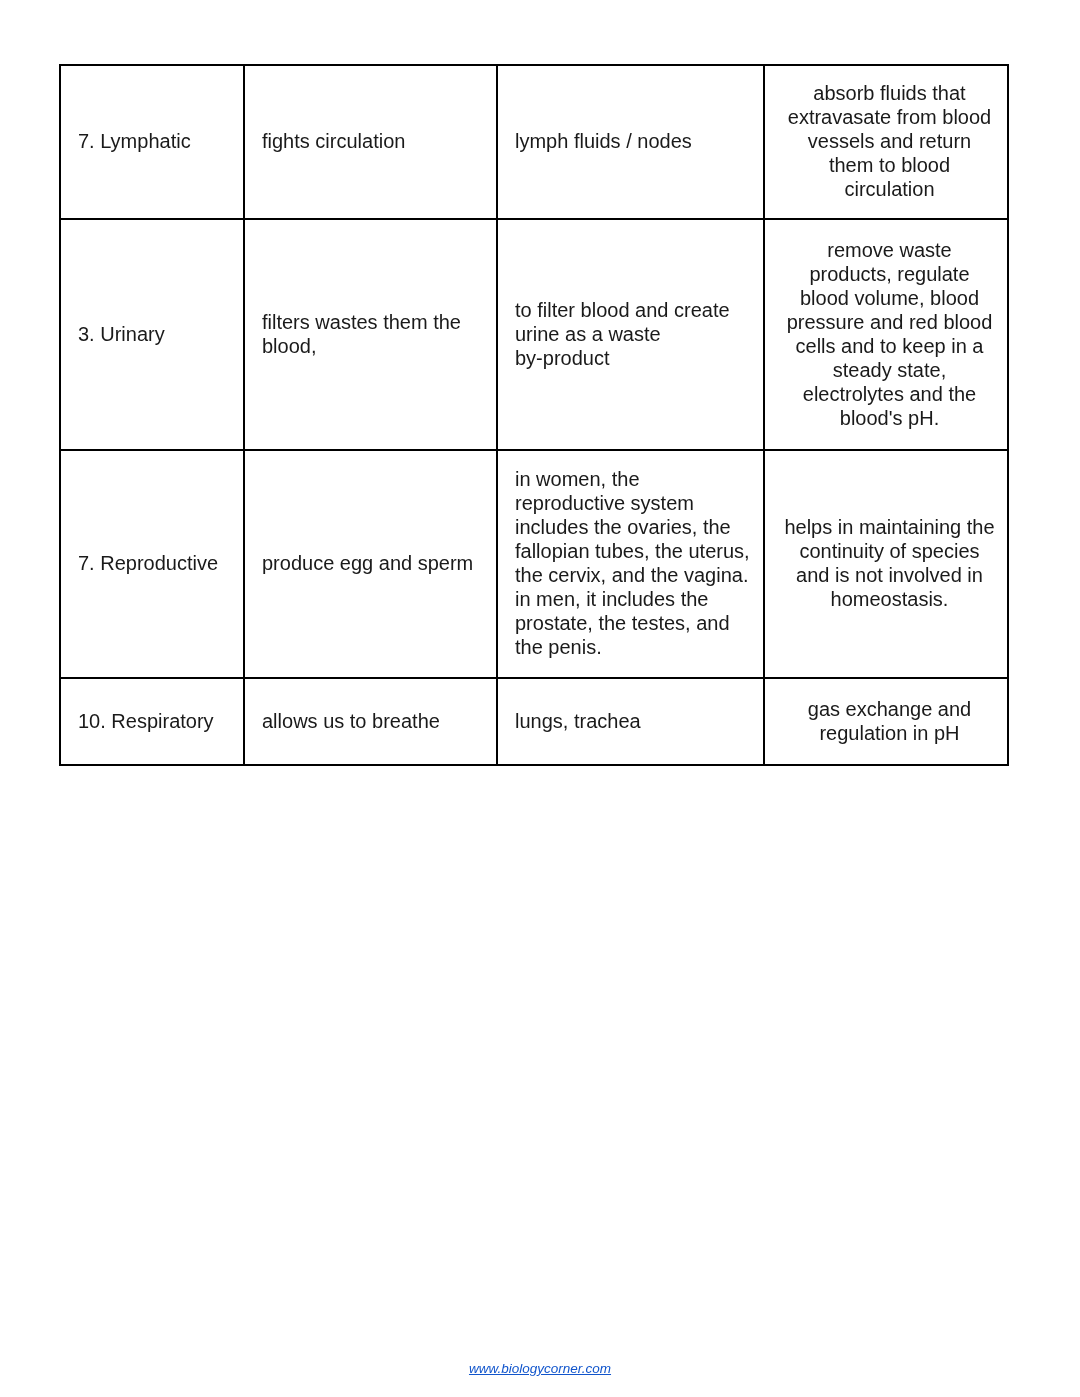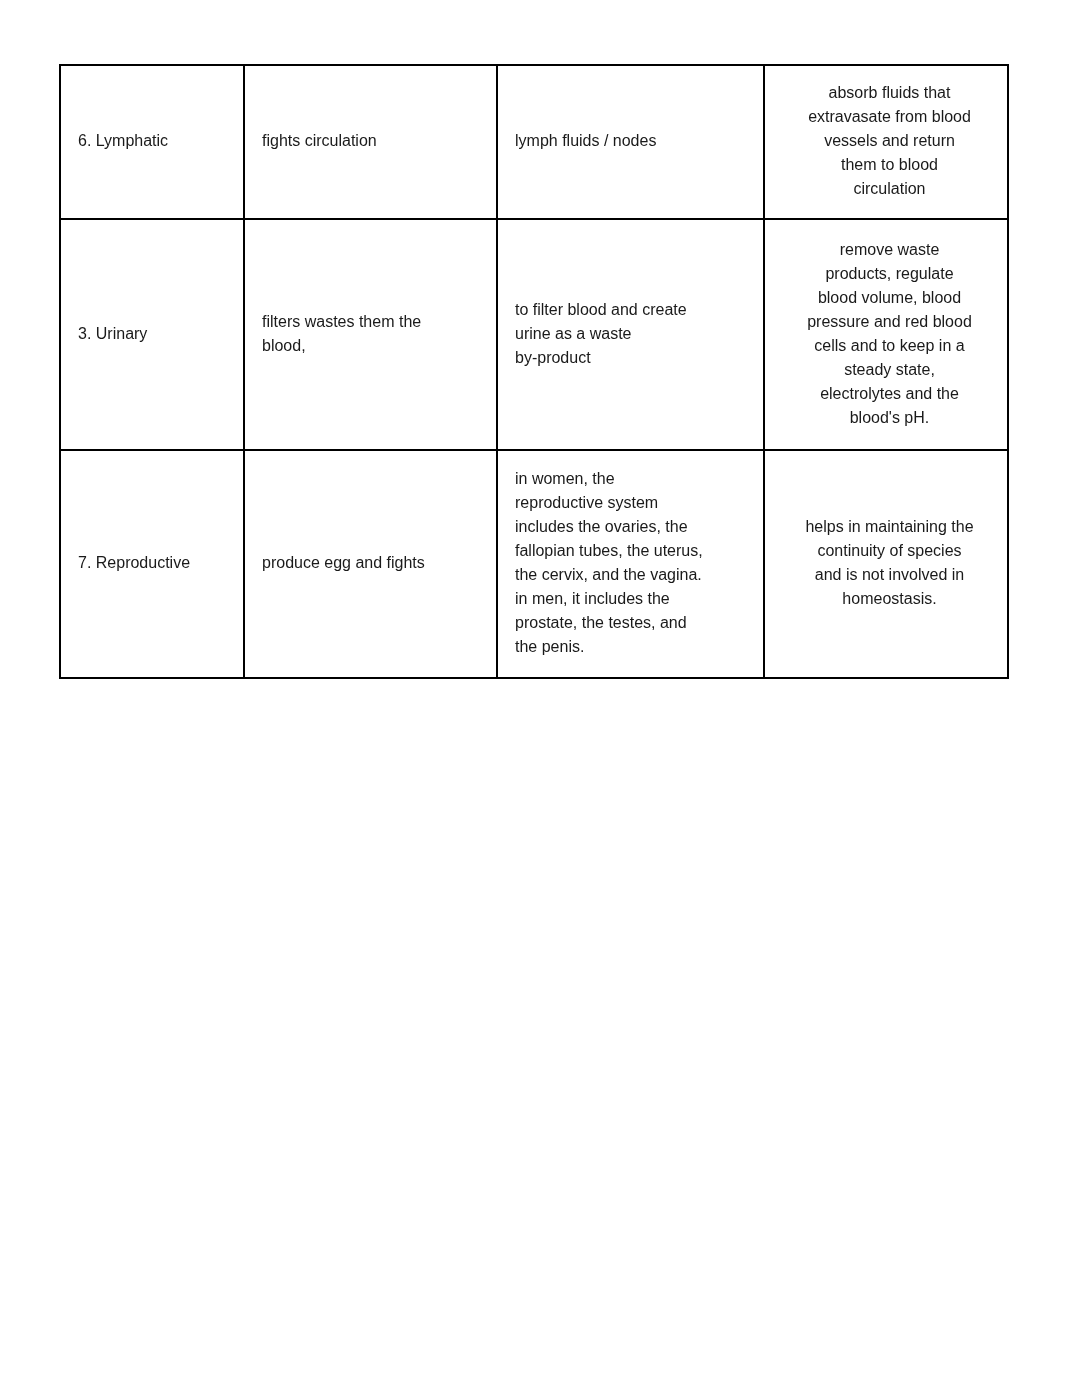--- a/index.html
+++ b/index.html
@@ -22,21 +22,21 @@
     position: absolute;
     left: 59px;
     top: 64px;
     width: 948px;
     border-collapse: collapse;
     table-layout: fixed;
   }
   table.systems td {
     border: 2px solid var(--border);
     vertical-align: middle;
-    font-size: 16px;
+    font-size: 20px;
     line-height: 24px;
     color: var(--black);
     white-space: pre-line;
     padding: 4px 10px 6px 17px;
   }
   tr.r1 { height: 154px; }
   tr.r2 { height: 231px; }
   tr.r3 { height: 228px; }
   tr.r4 { height: 87px; }
   td.c4 {
@@ -69,21 +69,21 @@
 
   <table class="systems">
     <colgroup>
       <col style="width:184px">
       <col style="width:253px">
       <col style="width:267px">
       <col style="width:244px">
     </colgroup>
     <tbody>
       <tr class="r1">
-        <td class="c1">6. Lymphatic</td>
+        <td class="c1">7. Lymphatic</td>
         <td class="c2">fights circulation</td>
         <td class="c3 blue raise">lymph fluids / nodes</td>
         <td class="c4 blue">absorb fluids that
 extravasate from blood
 vessels and return
 them to blood
 circulation</td>
       </tr>
       <tr class="r2">
         <td class="c1">3. Urinary</td>
@@ -96,31 +96,41 @@
 products, regulate
 blood volume, blood
 pressure and red blood
 cells and to keep in a
 steady state,
 electrolytes and the
 blood's pH.</td>
       </tr>
       <tr class="r3">
         <td class="c1">7. Reproductive</td>
-        <td class="c2">produce egg and fights</td>
+        <td class="c2">produce egg and sperm</td>
         <td class="c3 blue">in women, the
 reproductive system
 includes the ovaries, the
 fallopian tubes, the uterus,
 the cervix, and the vagina.
 in men, it includes the
 prostate, the testes, and
 the penis.</td>
         <td class="c4 blue">helps in maintaining the
 continuity of species
 and is not involved in
 homeostasis.</td>
       </tr>
+      <tr class="r4">
+        <td class="c1">10. Respiratory</td>
+        <td class="c2 lower">allows us to breathe</td>
+        <td class="c3">lungs, trachea</td>
+        <td class="c4">gas exchange and
+regulation in pH</td>
+      </tr>
     </tbody>
   </table>
 
+  <div class="footer">
+    <a>www.biologycorner.com</a>
+  </div>
 
 </div>
 
 </body></html>

